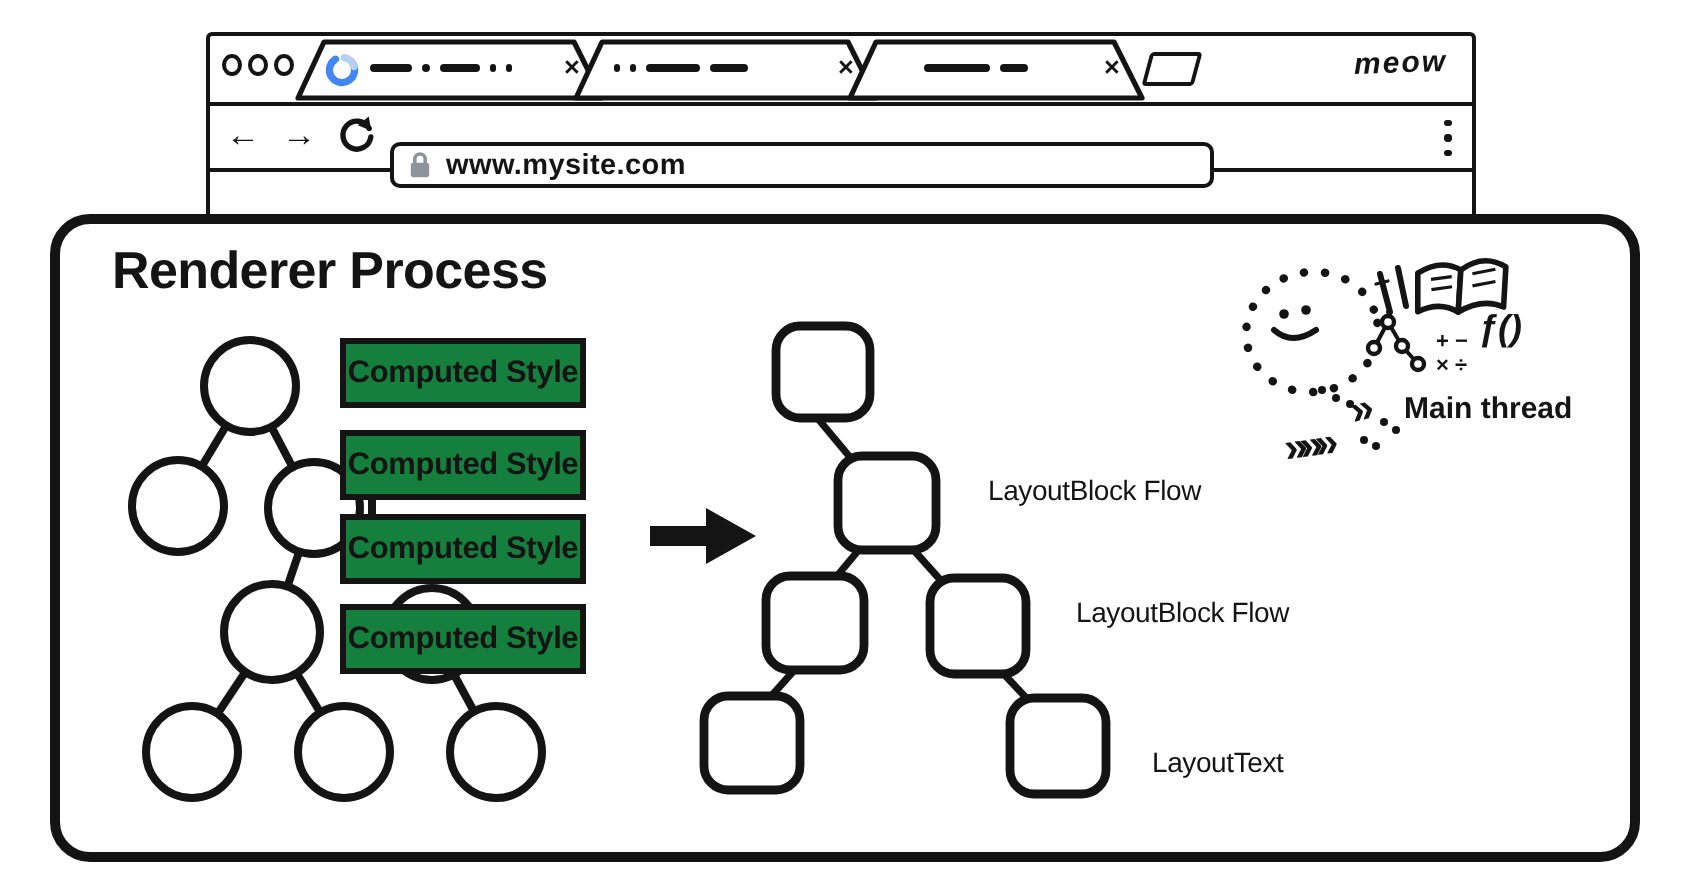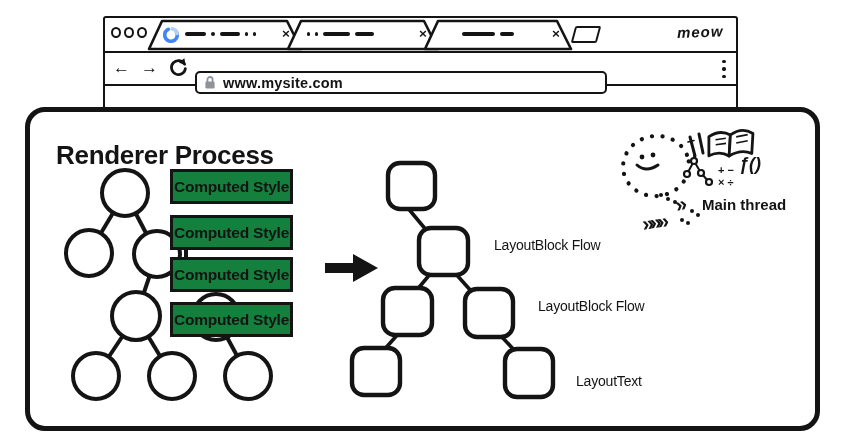--- a/index.html
+++ b/index.html
@@ -26,21 +26,21 @@
   .urlbox{position:absolute;left:90px;top:18px;width:412px;height:23px;border:2.5px solid #141414;
           border-radius:5px;background:#fff;box-sizing:border-box;display:flex;align-items:center;gap:7px;
           padding-left:7px;}
   .urltext{font-size:14.5px;font-weight:600;letter-spacing:.2px;}
   .kebab{position:absolute;left:616px;top:7px;width:6px;height:18px;display:flex;flex-direction:column;
          justify-content:space-between;align-items:center;}
   .kebab i{width:3.4px;height:3.4px;background:#141414;border-radius:50%;}
   
   .rbox{left:25px;top:107px;width:795px;height:324px;border:5px solid #141414;border-radius:20px;
         background:#fff;box-sizing:border-box;z-index:2;}
-  .rtitle{left:26px;top:8px;font-size:26px;font-weight:700;letter-spacing:-.3px;margin-top:20px;}
+  .rtitle{left:26px;top:8px;font-size:26px;font-weight:700;letter-spacing:-.3px;}
   .csbox{width:123px;height:35px;border:3px solid #141414;background:#15803d;box-sizing:border-box;
          display:flex;align-items:center;justify-content:center;font-size:15.5px;font-weight:600;
          letter-spacing:-.2px;}
   .ltlabel{font-size:14px;font-weight:400;letter-spacing:-.2px;white-space:nowrap;padding-left:16px;}
   .ltcaption{font-size:29px;font-weight:700;letter-spacing:-.3px;}
   .mainthread{font-size:15px;font-weight:700;}
   svg text{font-family:"Liberation Sans",sans-serif;}
 </style>
 </head>
 <body>

